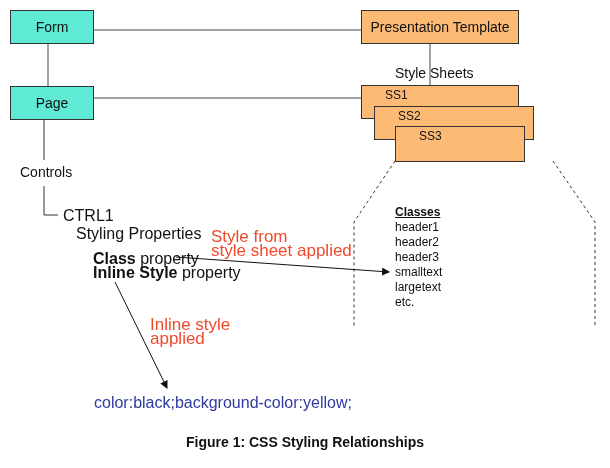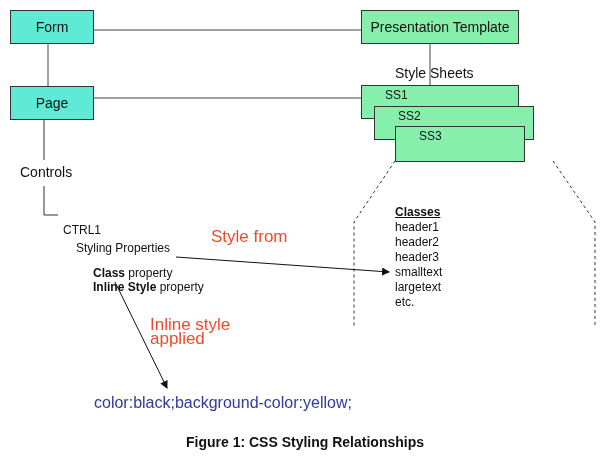--- a/index.html
+++ b/index.html
@@ -2,25 +2,25 @@
 <html><head>
 <meta charset="utf-8">
 <style>
   html, body { margin: 0; padding: 0; background: #ffffff; }
   body { width: 610px; height: 468px; position: relative; overflow: hidden;
          font-family: "Liberation Sans", sans-serif; color: #111; }
   svg.wires { position: absolute; left: 0; top: 0; width: 610px; height: 468px; }
   .box { position: absolute; box-sizing: border-box; border: 1px solid #333;
          display: flex; align-items: center; justify-content: center; font-size: 14px; }
   .blue { background: #5eead4; }
-  .yellow { background: #86efac; }
+  .yellow { background: #fdba74; }
   .ss { justify-content: flex-start; align-items: flex-start; padding: 2px 0 0 23px; font-size: 12px; }
   .lbl { position: absolute; white-space: nowrap; }
   .f14 { font-size: 14px; }
-  .f12 { font-size: 12px; margin-top: 16px; }
+  .f12 { font-size: 16px; }
   .red { color: #f04a2c; font-size: 17px; line-height: 14px; }
   .blue-text { color: #2f3aa0; font-size: 16px; }
   .classes { position: absolute; left: 395px; top: 205px; font-size: 12px; line-height: 15px; }
   .classes .head { font-weight: bold; text-decoration: underline; }
   .caption { position: absolute; left: 0; width: 610px; top: 434px; text-align: center;
              font-weight: bold; font-size: 14px; }
   b { font-weight: bold; }
 </style>
 </head>
 <body>
@@ -81,20 +81,21 @@
 
 <div class="lbl f12" style="left:93px;top:250px;">
   <b>Class</b><span style="white-space:pre;"> property</span>
 </div>
 <div class="lbl f12" style="left:93px;top:264px;">
   <b>Inline Style</b><span style="white-space:pre;"> property</span>
 </div>
 
 <div class="lbl red" style="left:211px;top:230px;">
   <div>Style from</div>
+  <div>style sheet applied</div>
 </div>
 
 <div class="lbl red" style="left:150px;top:318px;">
   <div>Inline style</div>
   <div>applied</div>
 </div>
 
 <div class="lbl blue-text" style="left:94px;top:394px;">color:black;background-color:yellow;</div>
 
 <div class="classes">

